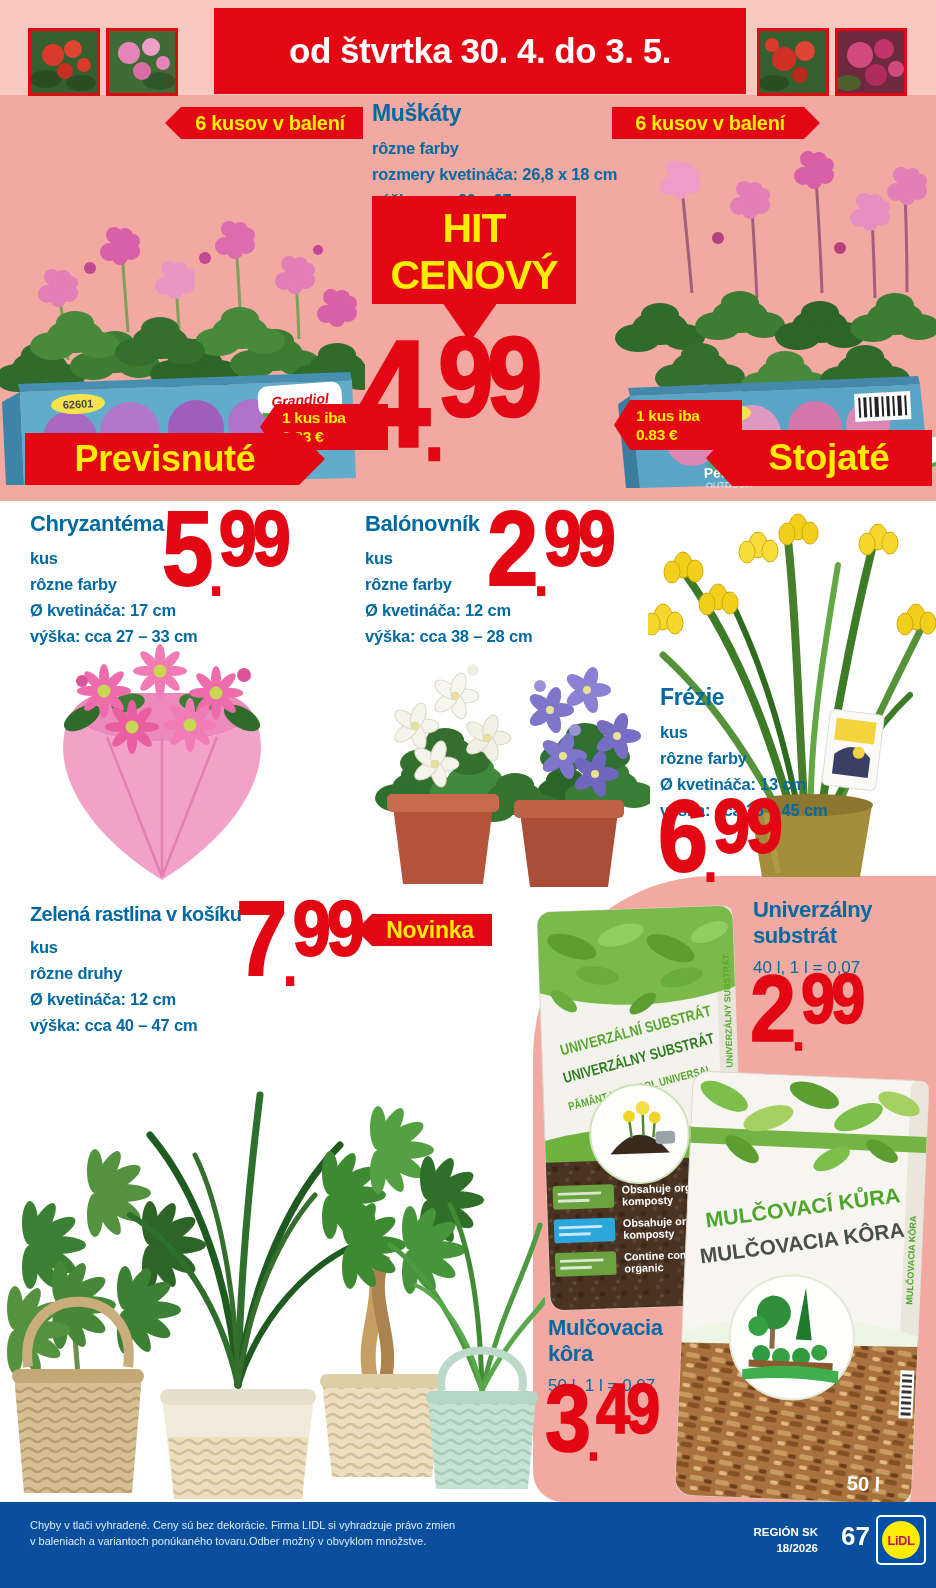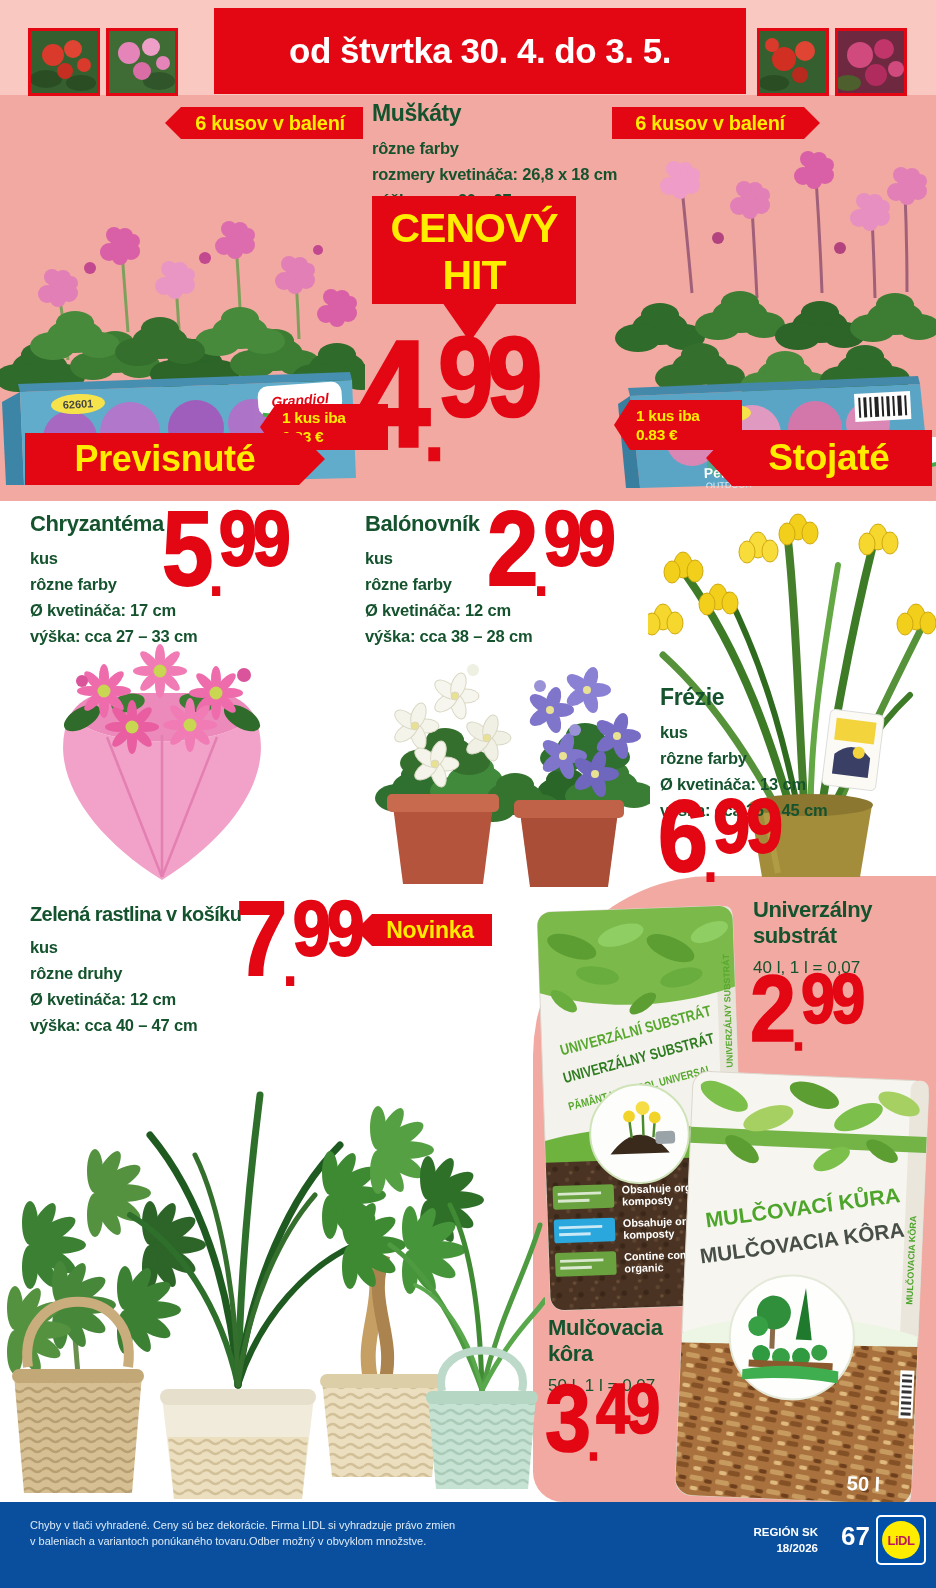--- a/index.html
+++ b/index.html
@@ -30,21 +30,21 @@
        clip-path:polygon(0 0,100% 0,100% 74%,61% 74%,48% 100%,35% 74%,0 74%);
        font-weight:bold;font-size:41px;text-align:center;line-height:47px;padding-top:9px;
        box-sizing:border-box;letter-spacing:-1px;}
   
   .price{display:flex;align-items:flex-start;color:#e30613;font-weight:bold;line-height:.78;
          letter-spacing:-.045em;transform:scaleX(.88);transform-origin:left top;
          -webkit-text-stroke:.018em #e30613;}
   .price .dot{align-self:flex-end;font-size:.5em;line-height:.5;margin:0 .01em;}
   .price .dec{font-size:.74em;line-height:.78;}
   
-  .pinfo{color:#14532d;}
+  .pinfo{color:#0369a1;}
   .pinfo .name{font-size:23px;font-weight:bold;letter-spacing:-.4px;margin:0 0 8px 0;}
   .pinfo .name.sm{font-size:20px;letter-spacing:-.6px;}
   .pinfo .name.two{line-height:26px;margin:0;}
   .pinfo .ln{font-size:16.5px;font-weight:bold;letter-spacing:-.2px;line-height:26px;}
   .pinfo .vol{font-size:17px;font-weight:normal;line-height:24px;margin-top:7px;}
   
   .footer{left:0;top:1502px;width:936px;height:86px;background:#0a4f9e;}
   .legal{position:absolute;left:30px;top:16px;color:#dcebf8;font-size:11px;line-height:15.5px;}
   .region{position:absolute;right:118px;top:22px;text-align:right;color:#fff;font-weight:bold;
           font-size:11.5px;line-height:16px;}
@@ -308,22 +308,22 @@
   </div>
 
   <div class="abs pinfo" style="left:372px;top:100px;">
     <div class="name">Muškáty</div>
     <div class="ln">rôzne farby</div>
     <div class="ln">rozmery kvetináča: 26,8 x 18 cm</div>
     <div class="ln">výška: cca 20 – 27 cm</div>
   </div>
 
   <div class="abs hit">
+    <div>HIT</div>
     <div>CENOVÝ</div>
-    <div>HIT</div>
   </div>
 
   <div class="abs price" style="left:356px;top:334px;font-size:152px;">
     <span class="int">4</span>
       <span class="dot">.</span>
       <span class="dec">99</span>
   </div>
 
   <div class="abs abadge unit tip-l" style="left:260px;top:404px;width:106px;height:46px;">
     <span>1 kus iba</span>

